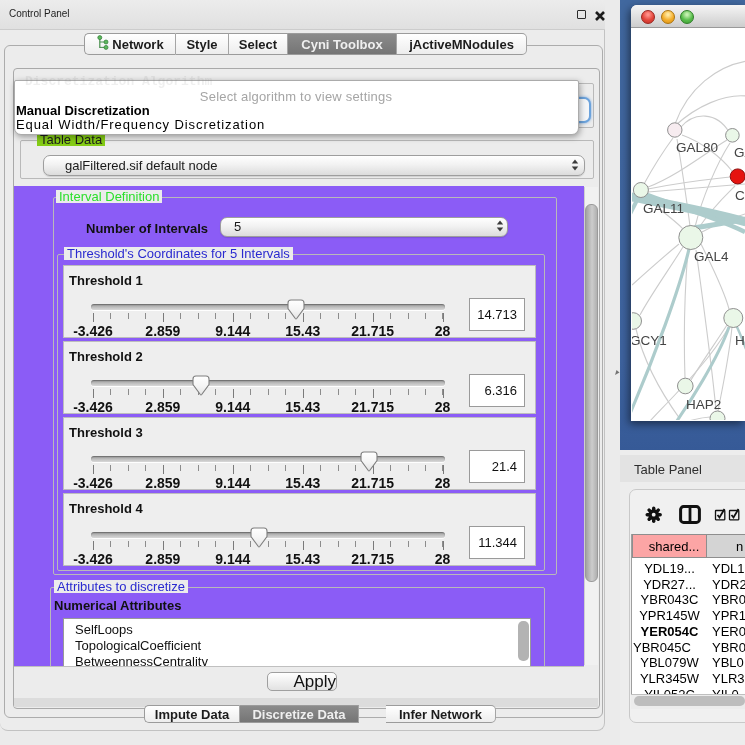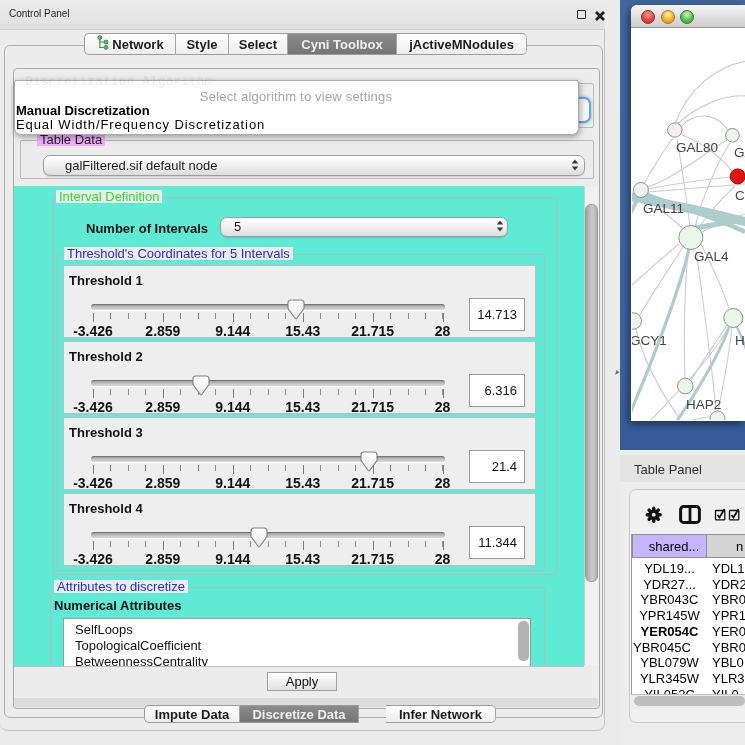--- a/index.html
+++ b/index.html
@@ -51,30 +51,30 @@
   <div class="toptab" style="left:176px;width:53px;">Style</div>
   <div class="toptab" style="left:229px;width:59px;">Select</div>
   <div class="toptab seltab" style="left:288px;width:109px;">Cyni Toolbox</div>
   <div class="toptab" style="left:397px;width:130px;border-radius:0 5px 5px 0;">jActiveMNodules</div>
 
   <div class="gbox" style="left:20px;top:83px;width:572px;height:43px;"></div>
 
   <div class="abs" style="left:573px;top:97px;width:16px;height:22px;border:2px solid #6ca3dc;border-left:none;border-radius:0 7px 7px 0;background:#f4f6f8;box-shadow:0 0 3px rgba(90,150,220,0.8);"></div>
 
   <div class="gbox" style="left:20px;top:140px;width:572px;height:37px;"></div>
-  <div class="grouptitle" style="left:37px;top:133px;background:#f0abfc;color:#1c1c1c;">Table Data</div>
+  <div class="grouptitle" style="left:37px;top:133px;background:#84cc16;color:#1c1c1c;">Table Data</div>
   <div class="combo" style="left:43px;top:155px;width:540px;height:19px;line-height:19px;border-radius:7px;">
     <span style="padding-left:21px;">galFiltered.sif default node</span>
   </div>
   <svg class="abs" style="left:571px;top:159px;" width="8" height="12">
       <path d="M4,0.5 L7.2,4.5 L0.8,4.5 Z" fill="#3a3a3a"></path>
       <path d="M4,11.5 L0.8,7.5 L7.2,7.5 Z" fill="#3a3a3a"></path>
     </svg>
 
-  <div class="abs" id="viewport" style="left:14px;top:186px;width:570px;height:480px;overflow:hidden;background:#5eead4;border-bottom:1px solid #c0c0c0;">
+  <div class="abs" id="viewport" style="left:14px;top:186px;width:570px;height:480px;overflow:hidden;background:#8b5cf6;border-bottom:1px solid #c0c0c0;">
 
     <div class="gbox" style="left:39px;top:11px;width:502px;height:376px;"></div>
     <div class="grouptitle" style="left:42px;top:4px;background:#ececec;color:#2adf2a;">Interval Definition</div>
 
     <div class="abs" style="left:72px;top:35px;font-size:13px;font-weight:bold;color:#111;">Number of Intervals</div>
     <div class="combo" style="left:206px;top:31px;width:286px;height:18px;line-height:18px;border-radius:7px;"><span style="padding-left:13px;">5</span></div>
     <svg class="abs" style="left:482px;top:34px;" width="8" height="12">
         <path d="M4,0.5 L7.2,4.5 L0.8,4.5 Z" fill="#3a3a3a"></path>
         <path d="M4,11.5 L0.8,7.5 L7.2,7.5 Z" fill="#3a3a3a"></path>
       </svg>
@@ -206,21 +206,21 @@
 
   <div class="abs" style="left:584px;top:187px;width:13px;height:478px;background:#f1f1f1;border-left:1px solid #cfcfcf;"></div>
   <div class="abs" style="left:585px;top:204px;width:11px;height:376px;border-radius:6px;background:linear-gradient(90deg,#a2a2a2,#cccccc 55%,#b0b0b0);border:0.5px solid #9a9a9a;"></div>
 
   <div class="abs" style="left:14px;top:80px;width:563px;height:53px;background:#ffffff;border:1px solid #ababab;border-radius:2px 2px 7px 7px;box-shadow:1px 2px 6px rgba(0,0,0,0.35);"></div>
   <div class="abs" style="left:25px;top:74px;font-size:13px;font-weight:bold;color:rgba(120,120,120,0.12);font-family:Liberation Mono, monospace;">Discretization Algorithm</div>
   <div class="abs" style="left:15px;top:89px;width:562px;text-align:center;font-size:13px;letter-spacing:0.2px;color:#a5a5a5;">Select algorithm to view settings</div>
   <div class="abs" style="left:16px;top:103px;font-size:13px;font-weight:bold;color:#000;">Manual Discretization</div>
   <div class="abs" style="left:16px;top:117px;font-size:13px;letter-spacing:0.9px;color:#000;">Equal Width/Frequency Discretization</div>
 
-  <div class="abs" style="left:267px;top:672px;width:68px;height:17px;border:1px solid #9f9f9f;border-radius:0;background:linear-gradient(#ffffff,#e2e2e2);text-align:center;font-size:13px;line-height:17px;color:#111;">Apply</div>
+  <div class="abs" style="left:267px;top:672px;width:68px;height:17px;border:1px solid #9f9f9f;border-radius:5px;background:linear-gradient(#ffffff,#e2e2e2);text-align:right;font-size:17px;line-height:17px;color:#111;">Apply</div>
 
   <div class="abs" style="left:14px;top:698px;width:584px;height:9px;background:#dcdcdc;"></div>
   <div class="bottab" style="left:144px;width:96px;border-left:1px solid #9b9b9b;border-radius:5px 0 0 5px;">Impute Data</div>
   <div class="bottab seltab" style="left:240px;width:119px;">Discretize Data</div>
   <div class="bottab" style="left:367px;width:110px;border-radius:0 5px 5px 0;margin-left:19px;">Infer Network</div>
 
   <svg class="abs" style="left:614px;top:369px;" width="6" height="8">
       <path d="M1,6 L2.5,1 L5.5,3.5 Z" fill="#555" opacity="0.8"></path>
     </svg>
 
@@ -321,21 +321,21 @@
   <svg class="abs" style="left:714px;top:506px;" width="13" height="15" viewBox="0 0 13 15">
     <rect x="1.5" y="4.5" width="9.3" height="9.3" rx="0.5" fill="none" stroke="#111111" stroke-width="1.3"></rect>
     <path d="M3.5,9 L5.5,11.5 L10.5,3" fill="none" stroke="#111111" stroke-width="1.8"></path>
   </svg>
   <svg class="abs" style="left:728px;top:506px;" width="13" height="15" viewBox="0 0 13 15">
     <rect x="1.5" y="4.5" width="9.3" height="9.3" rx="0.5" fill="none" stroke="#111111" stroke-width="1.3"></rect>
     <path d="M3.5,9 L5.5,11.5 L10.5,3" fill="none" stroke="#111111" stroke-width="1.8"></path>
   </svg>
 
   <div class="abs" style="left:631px;top:534px;width:114px;height:174px;background:#fff;border-left:1px solid #9e9e9e;overflow:hidden;">
-    <div class="abs" style="left:0px;top:0px;width:75px;height:24px;background:#c4b5fd;border:1px solid #8e8e8e;box-sizing:border-box;text-align:center;text-indent:9px;line-height:23px;font-size:13px;color:#000;">shared...</div>
+    <div class="abs" style="left:0px;top:0px;width:75px;height:24px;background:#fca5a5;border:1px solid #8e8e8e;box-sizing:border-box;text-align:center;text-indent:9px;line-height:23px;font-size:13px;color:#000;">shared...</div>
     <div class="abs" style="left:75px;top:0px;width:40px;height:24px;background:#d4d4d4;border:1px solid #8e8e8e;border-left:none;box-sizing:border-box;font-size:13px;line-height:23px;color:#000;padding-left:29px;">n</div>
   </div>
 
   <div class="cell" style="left:633px;top:561px;width:73px;text-align:center;">YDL19...</div>
     <div class="cell" style="left:712px;top:561px;">YDL1</div>
     <div class="cell" style="left:633px;top:576.7px;width:73px;text-align:center;">YDR27...</div>
     <div class="cell" style="left:712px;top:576.7px;">YDR2</div>
     <div class="cell" style="left:633px;top:592.4px;width:73px;text-align:center;">YBR043C</div>
     <div class="cell" style="left:712px;top:592.4px;">YBR0</div>
     <div class="cell" style="left:633px;top:608.1px;width:73px;text-align:center;">YPR145W</div>

